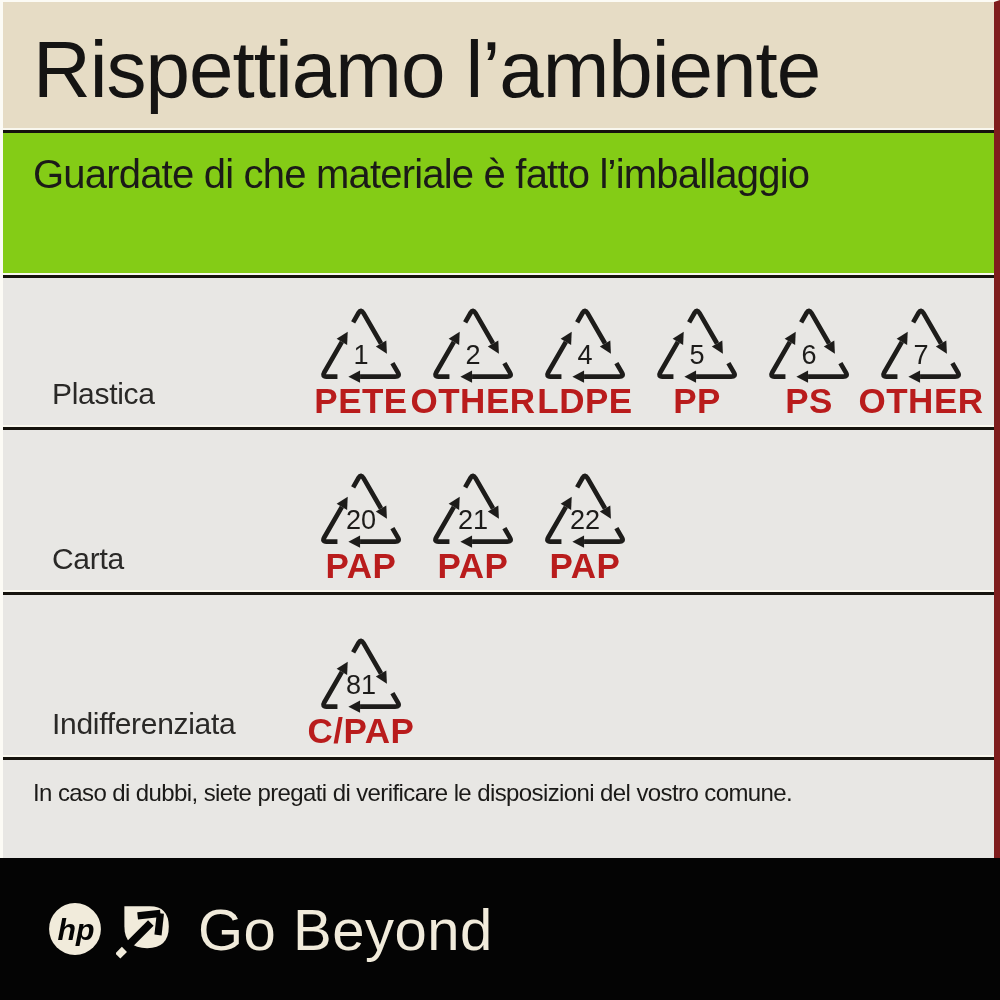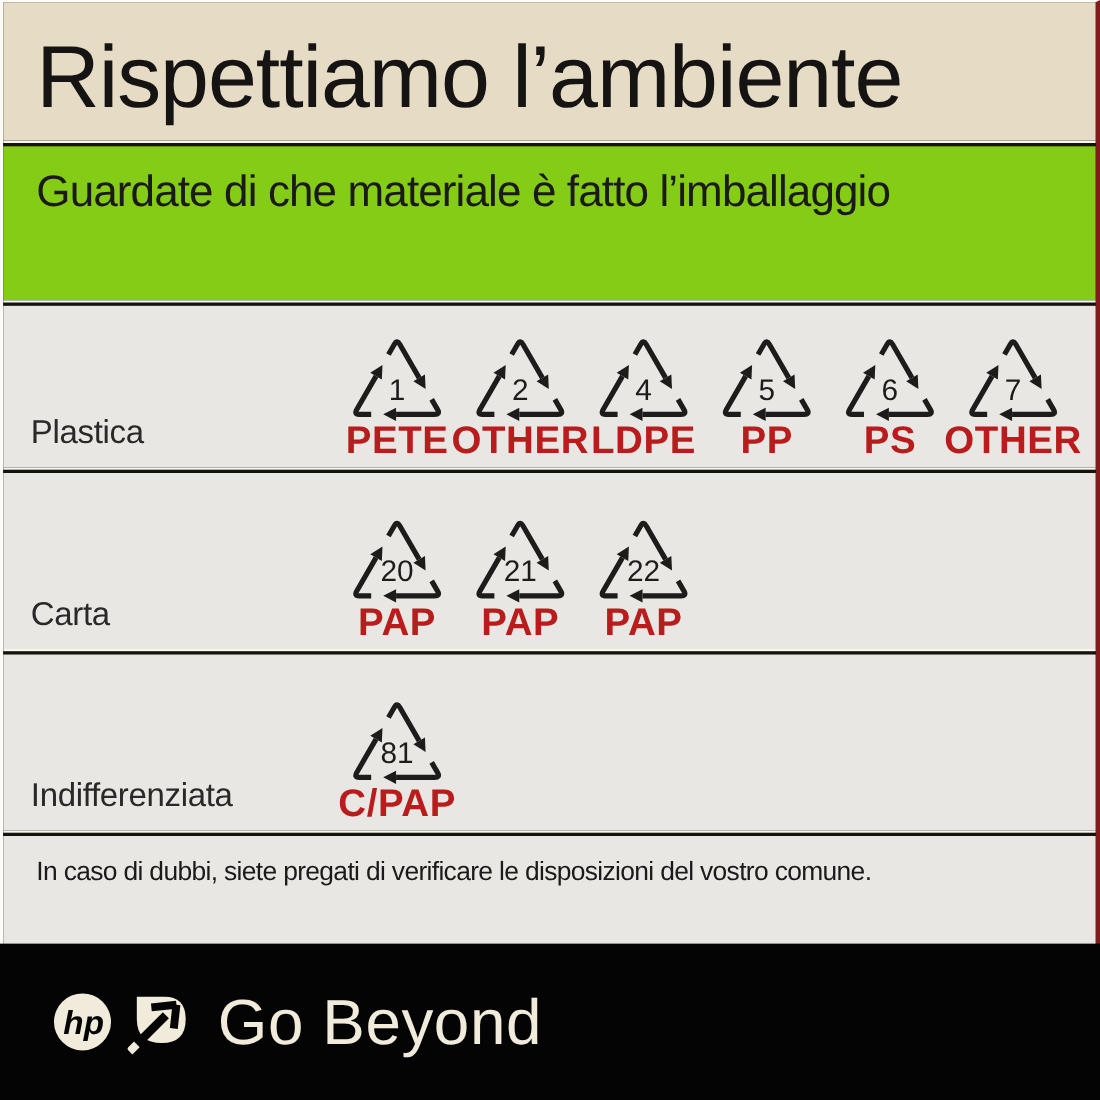--- a/index.html
+++ b/index.html
@@ -9,21 +9,21 @@
     background:#000;
     color:#1d1c1a;
   }
   #poster{width:1000px;height:1000px;position:relative;overflow:hidden;}
 
   
   #content{
     box-sizing:border-box;
     height:858px;
     border-left:3px solid #fcfbf5;
-    border-right:4px solid #7f1d1d;
+    border-right:6px solid #7f1d1d;
     border-top:2px solid #fcfbf5;
   }
 
   .divider{height:3px;background:#15130d;border-top:2px solid #f9f7ee;}
 
   
   #sec-title{height:126px;background:#e6dcc5;padding-left:30px;box-sizing:border-box;}
   #sec-title h1{
     margin:0;padding-top:22px;
     font-size:80px;font-weight:500;letter-spacing:-1px;
@@ -36,21 +36,21 @@
     font-size:40px;letter-spacing:-0.8px;line-height:51px;
     color:#1b1a18;white-space:pre-wrap;
   }
 
   
   .row{position:relative;background:#e8e7e4;}
   #row-plastica{height:147px;}
   #row-carta{height:160px;}
   #row-indiff{height:160px;}
   .row-label{
-    position:absolute;left:25px;bottom:14px;
+    position:absolute;left:49px;bottom:14px;
     font-size:30px;color:#2a2927;letter-spacing:-0.3px;margin-top:36px;
   }
   .symbols{position:absolute;left:302px;bottom:10px;display:flex;}
   .cell{width:112px;display:flex;flex-direction:column;align-items:center;}
   .cell svg{width:94px;height:86px;display:block;}
   .code{
     font-size:35px;font-weight:bold;letter-spacing:0.5px;
     color:#b91c1c;margin-top:1px;line-height:28px;
   }
   .arrow-line{fill:none;stroke:#1d1c1a;stroke-width:5;}

